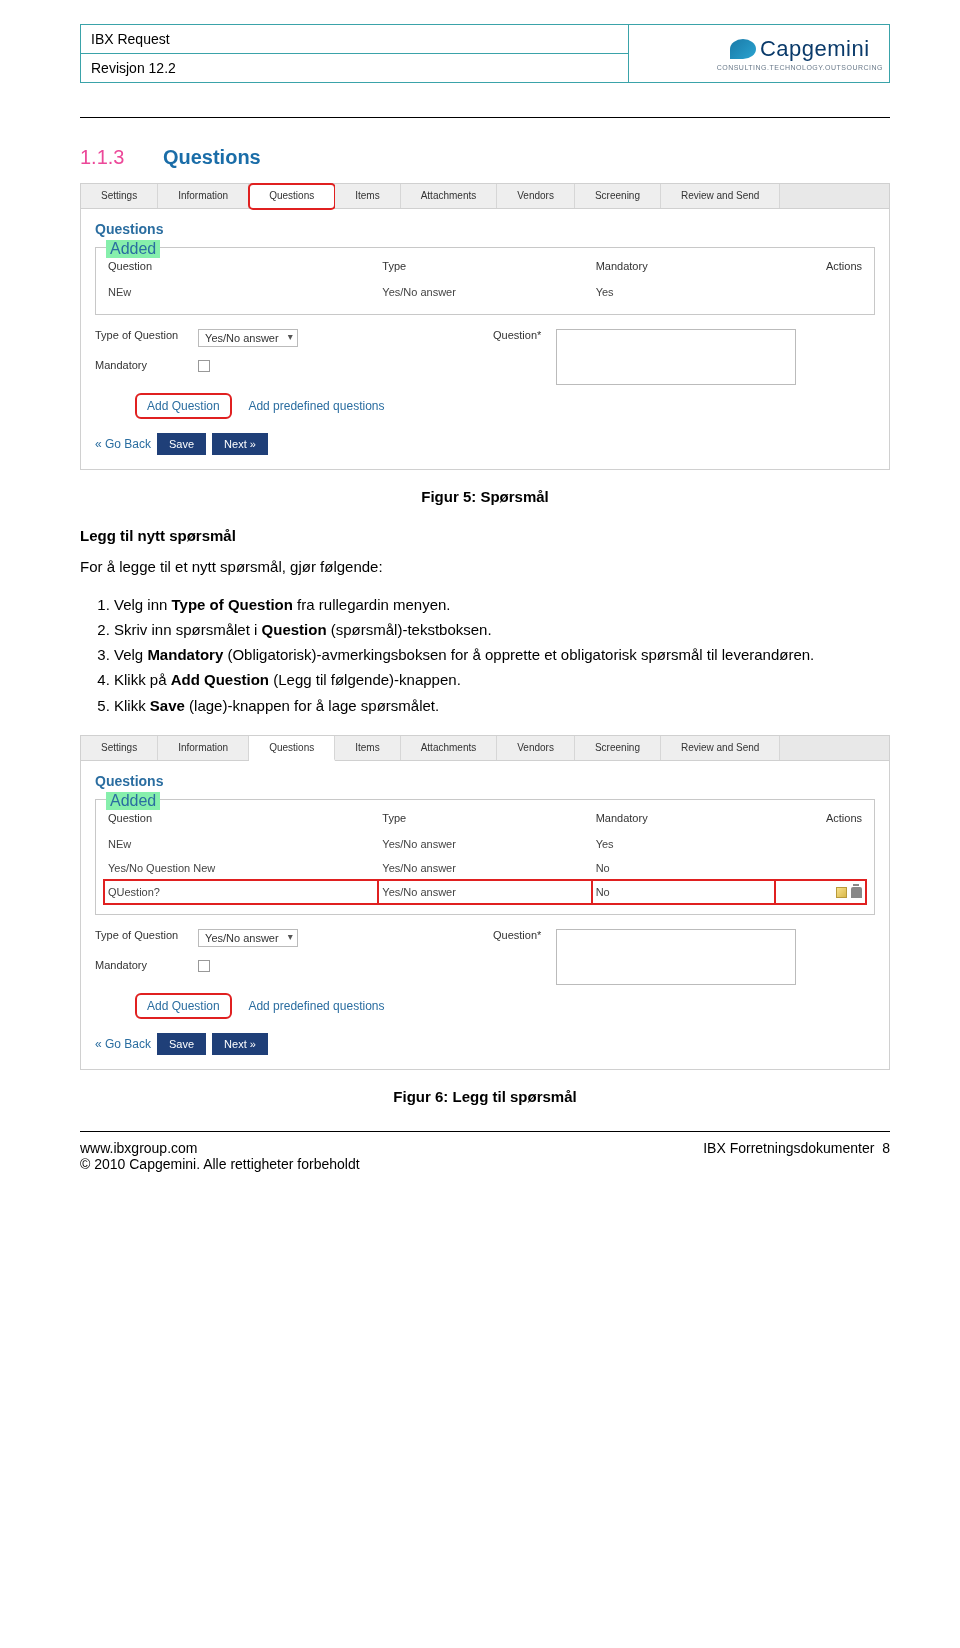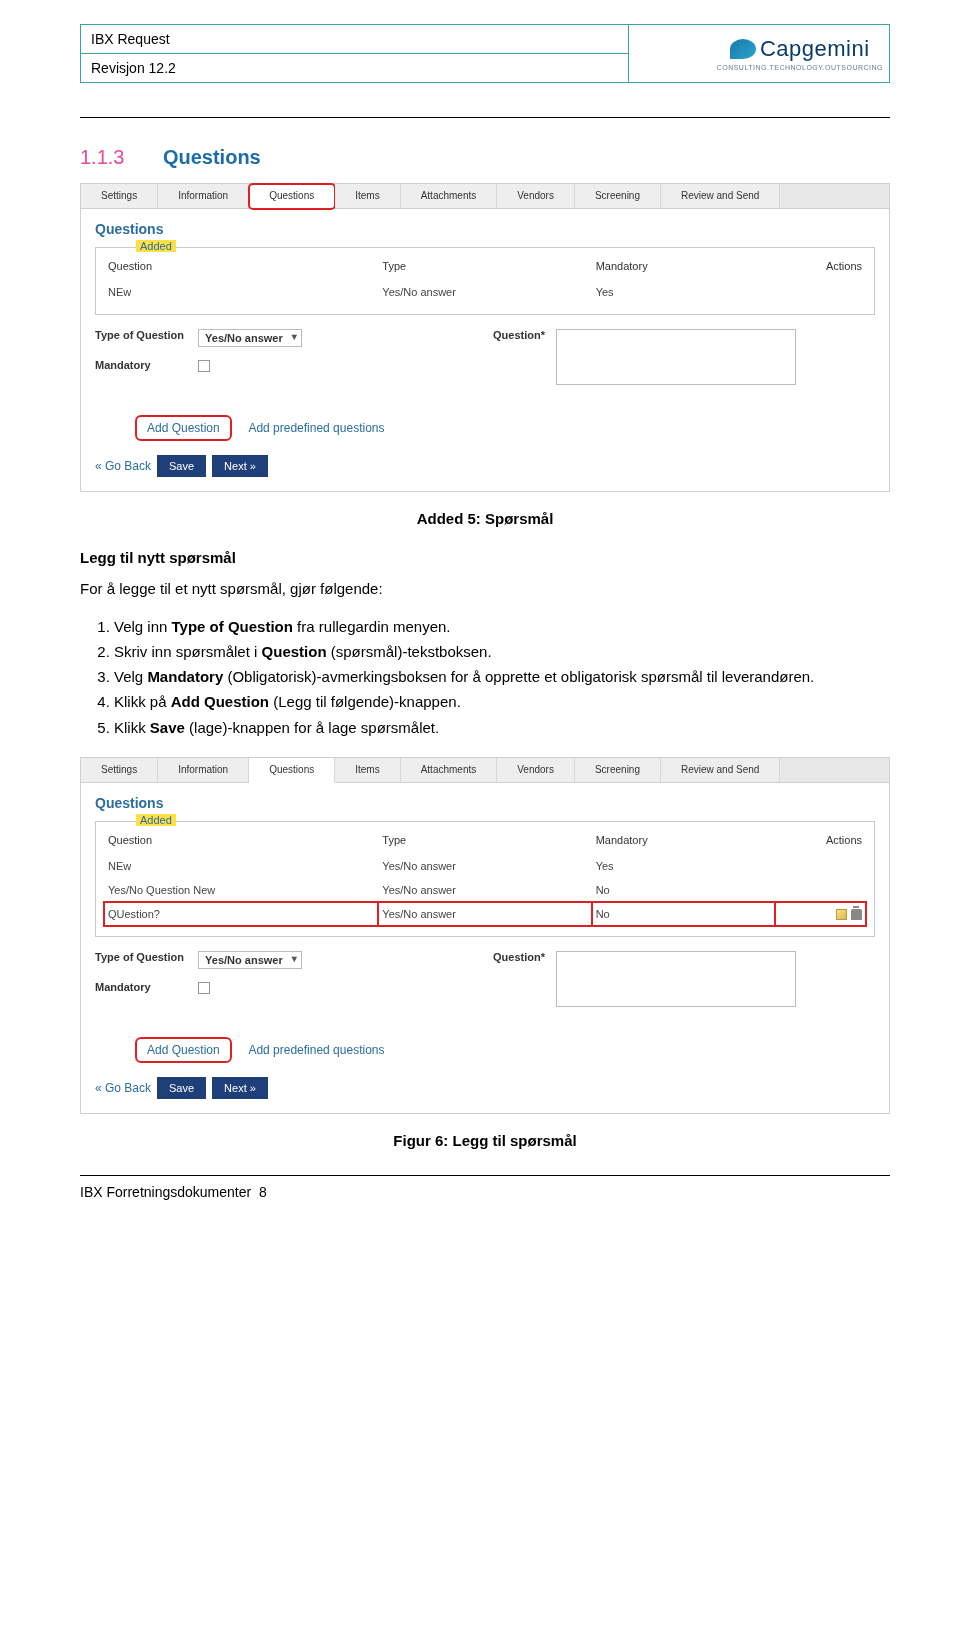--- a/index.html
+++ b/index.html
@@ -27,39 +27,39 @@
 
   
   .shot { border: 1px solid #d0d0d0; background: #fff; margin: 4px 0 18px; }
   .shot-tabs { display: flex; background: #e8e8e8; border-bottom: 1px solid #d0d0d0; }
   .shot-tab { font-size: 10px; color: #333; padding: 6px 20px; border-right: 1px solid #d6d6d6; background: #eee; }
   .shot-tab.active { background: #fff; border-bottom: 2px solid #fff; margin-bottom: -1px; }
   .shot-tab.hl { outline: 2px solid #e02020; outline-offset: -1px; border-radius: 4px; }
   .shot-inner { padding: 12px 14px 14px; }
   .q-heading { color: #2a6da0; font-size: 14px; font-weight: bold; margin-bottom: 10px; }
   .fieldset { border: 1px solid #c8c8c8; padding: 6px 8px 10px; margin-bottom: 14px; position: relative; }
-  .legend { position: absolute; top: -8px; left: 10px; background: #fde047; padding: 0 4px; color: #2a6da0; font-size: 11px; margin-left: 30px; }
+  .legend { position: absolute; top: -8px; left: 10px; background: #86efac; padding: 0 4px; color: #2a6da0; font-size: 16px; }
   .tbl { width: 100%; font-size: 11px; border-collapse: collapse; }
   .tbl th { text-align: left; color: #333; font-weight: normal; padding: 6px 4px 8px; }
   .tbl td { padding: 6px 4px; color: #444; }
   .tbl tr.rowhl td { outline: 2px solid #e02020; outline-offset: -1px; }
   .actions-cell { text-align: right; }
   .ico { display: inline-block; width: 11px; height: 11px; margin-left: 4px; vertical-align: middle; }
   .ico-edit { background: linear-gradient(135deg,#f7e08a,#d9b84a); border: 1px solid #b89a3a; }
   .ico-del { background: #888; border-radius: 2px 2px 0 0; position: relative; }
   .ico-del::before { content:""; position:absolute; top:-3px; left:2px; width:6px; height:2px; background:#888; }
 
-  .form-row { display: flex; gap: 16px; margin-top: 6px; font-weight: bold; }
+  .form-row { display: flex; gap: 16px; margin-top: 6px; }
   .form-col { flex: 1; font-size: 11px; color: #333; }
   .lbl { display: inline-block; width: 100px; vertical-align: top; }
   .sel { display:inline-block; border: 1px solid #bbb; padding: 2px 18px 2px 6px; font-size: 11px; position: relative; background:#fff; }
   .sel::after { content:"▾"; position:absolute; right:4px; top:1px; font-size:10px; color:#555; }
   .chk { display:inline-block; width:12px; height:12px; border:1px solid #999; background:#fff; vertical-align:middle; }
   .ta { border:1px solid #bbb; width: 240px; height: 56px; background:#fff; display:inline-block; }
-  .link-row { margin-top: 28px; font-size: 12px; padding-left: 40px; }
+  .link-row { margin-top: 6px; font-size: 12px; padding-left: 40px; }
   .btn-hl { display:inline-block; border:2px solid #e02020; border-radius:6px; padding:4px 10px; color:#2a6da0; font-size:12px; margin-right: 14px; }
   .link-blue { color:#2a6da0; }
   .footer-btns { margin-top: 14px; display:flex; gap:6px; align-items:center; font-size:12px; }
   .goback { color:#2a6da0; }
   .btn-blue { background:#1f3f78; color:#fff; padding:5px 12px; font-size:11px; display:inline-block; }
 
   .caption { text-align: center; font-weight: bold; font-size: 15px; margin: 10px 0 22px; }
 
   .instr-h { font-weight: bold; font-size: 15px; margin: 4px 0 12px; }
   .ol { margin-left: 34px; font-size: 15px; line-height: 1.55; }
@@ -152,21 +152,21 @@
         <span class="link-blue">Add predefined questions</span>
       </div>
       <div class="footer-btns">
         <span class="goback">« Go Back</span>
         <span class="btn-blue">Save</span>
         <span class="btn-blue">Next »</span>
       </div>
     </div>
   </div>
 
-  <div class="caption">Added 5: Spørsmål</div>
+  <div class="caption">Figur 5: Spørsmål</div>
 
   <div class="instr-h">Legg til nytt spørsmål</div>
   <p class="body-text">For å legge til et nytt spørsmål, gjør følgende:</p>
   <ol class="ol" id="instr-list">
       <li><span>Velg inn </span><b>Type of Question</b><span> fra rullegardin menyen.</span></li>
       <li><span>Skriv inn spørsmålet i </span><b>Question</b><span> (spørsmål)-tekstboksen.</span></li>
       <li><span>Velg </span><b>Mandatory</b><span> (Obligatorisk)-avmerkingsboksen for å opprette et obligatorisk spørsmål til leverandøren.</span></li>
       <li><span>Klikk på </span><b>Add Question</b><span> (Legg til følgende)-knappen.</span></li>
       <li><span>Klikk </span><b>Save</b><span> (lage)-knappen for å lage spørsmålet.</span></li>
     </ol>
@@ -242,17 +242,21 @@
         <span class="btn-blue">Save</span>
         <span class="btn-blue">Next »</span>
       </div>
     </div>
   </div>
 
   <div class="caption">Figur 6: Legg til spørsmål</div>
 
   <hr class="foot-sep">
   <div class="foot">
+    <div class="foot-left">
+      <div>www.ibxgroup.com</div>
+      <div>© 2010 Capgemini. Alle rettigheter forbeholdt</div>
+    </div>
     <div class="foot-right">
       <span>IBX Forretningsdokumenter</span>&nbsp;&nbsp;<span>8</span>
     </div>
   </div>
 </div>
 
 </body></html>

